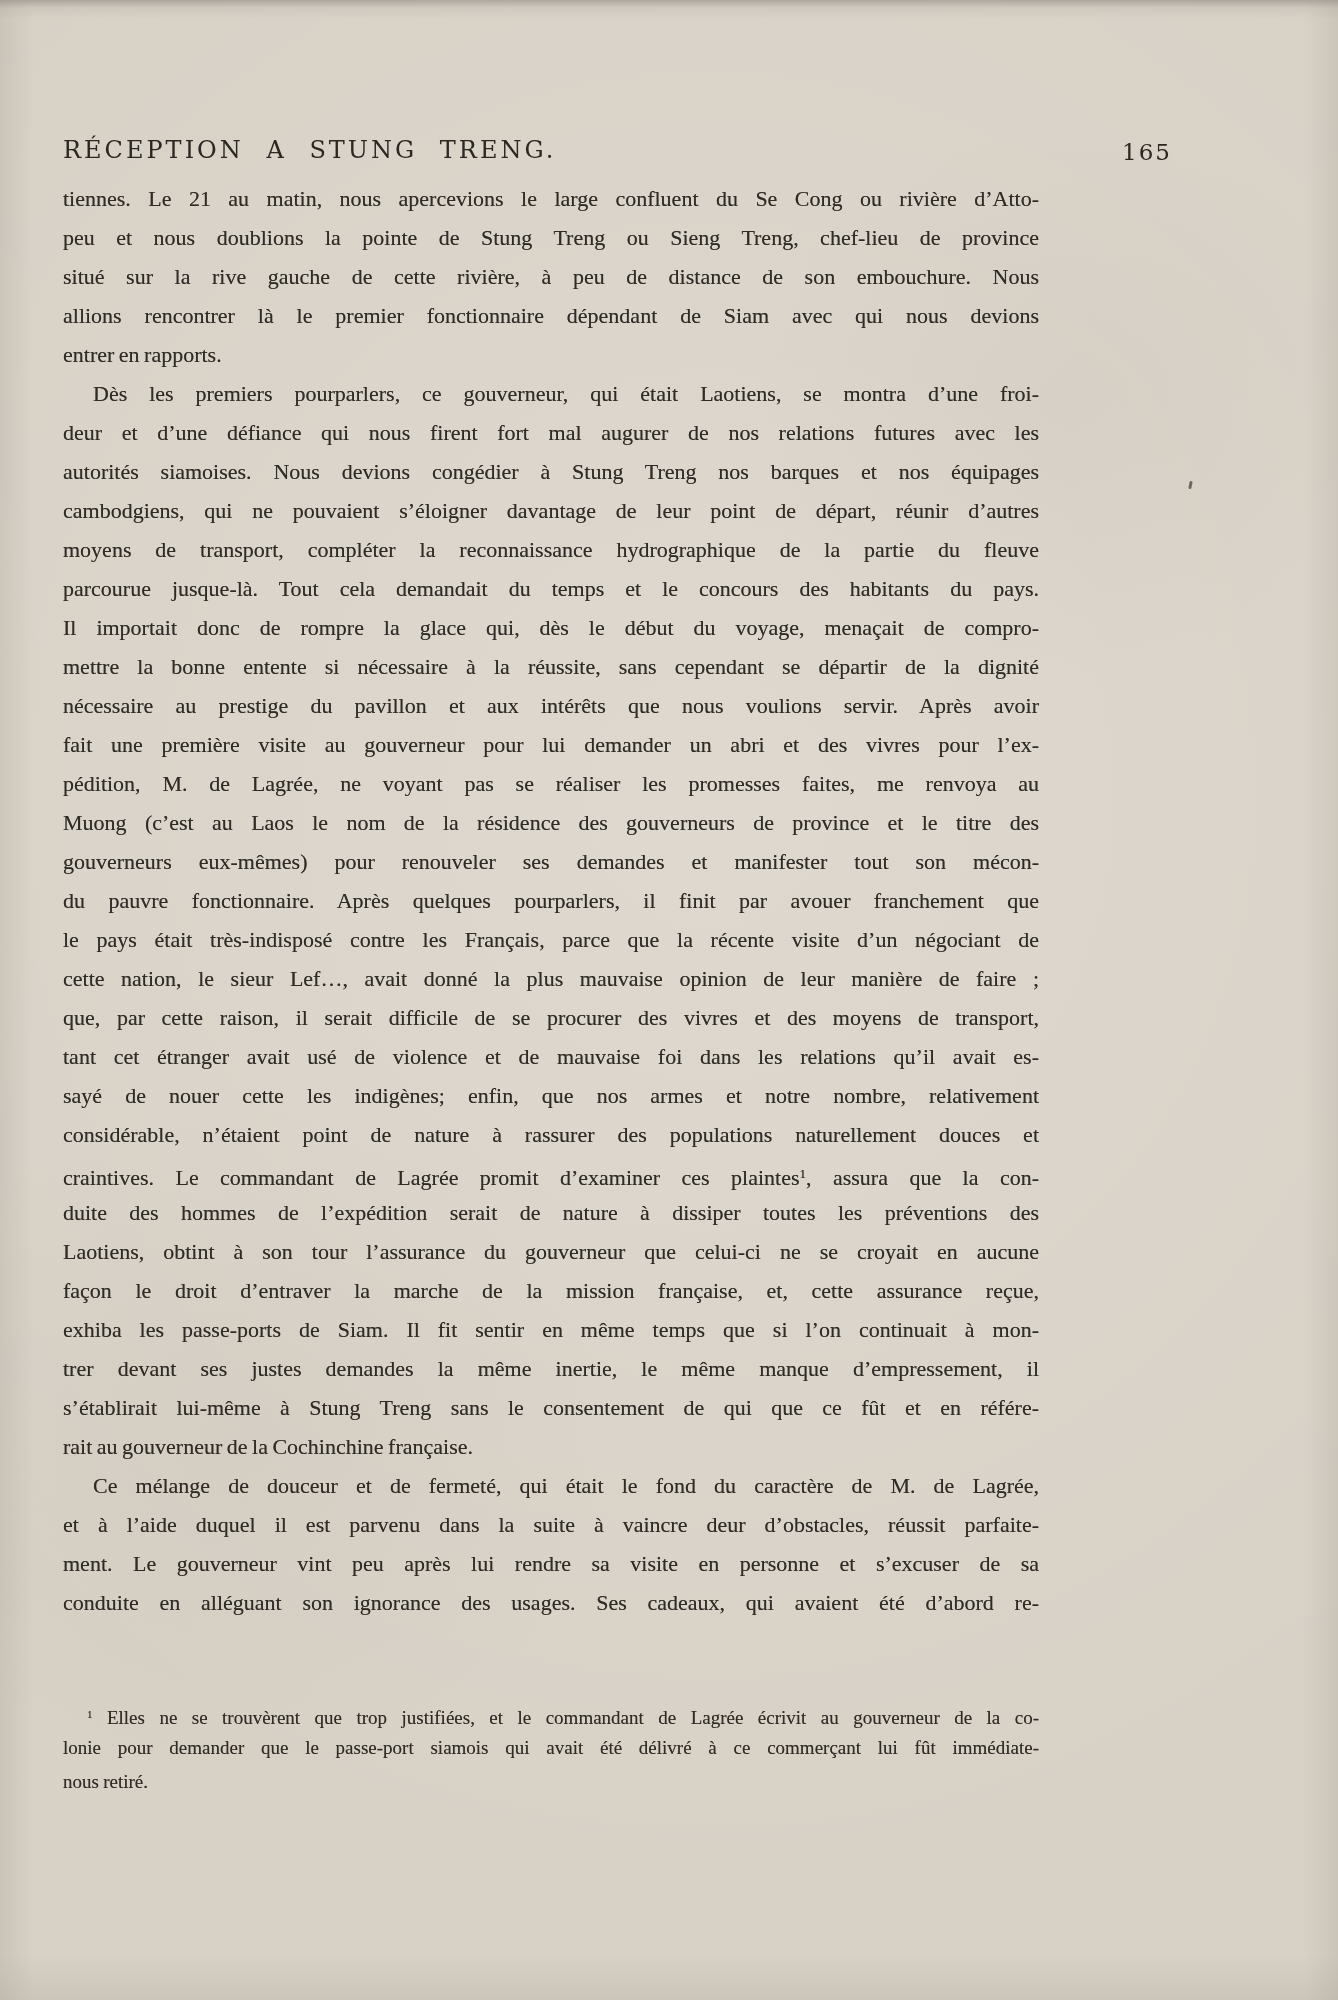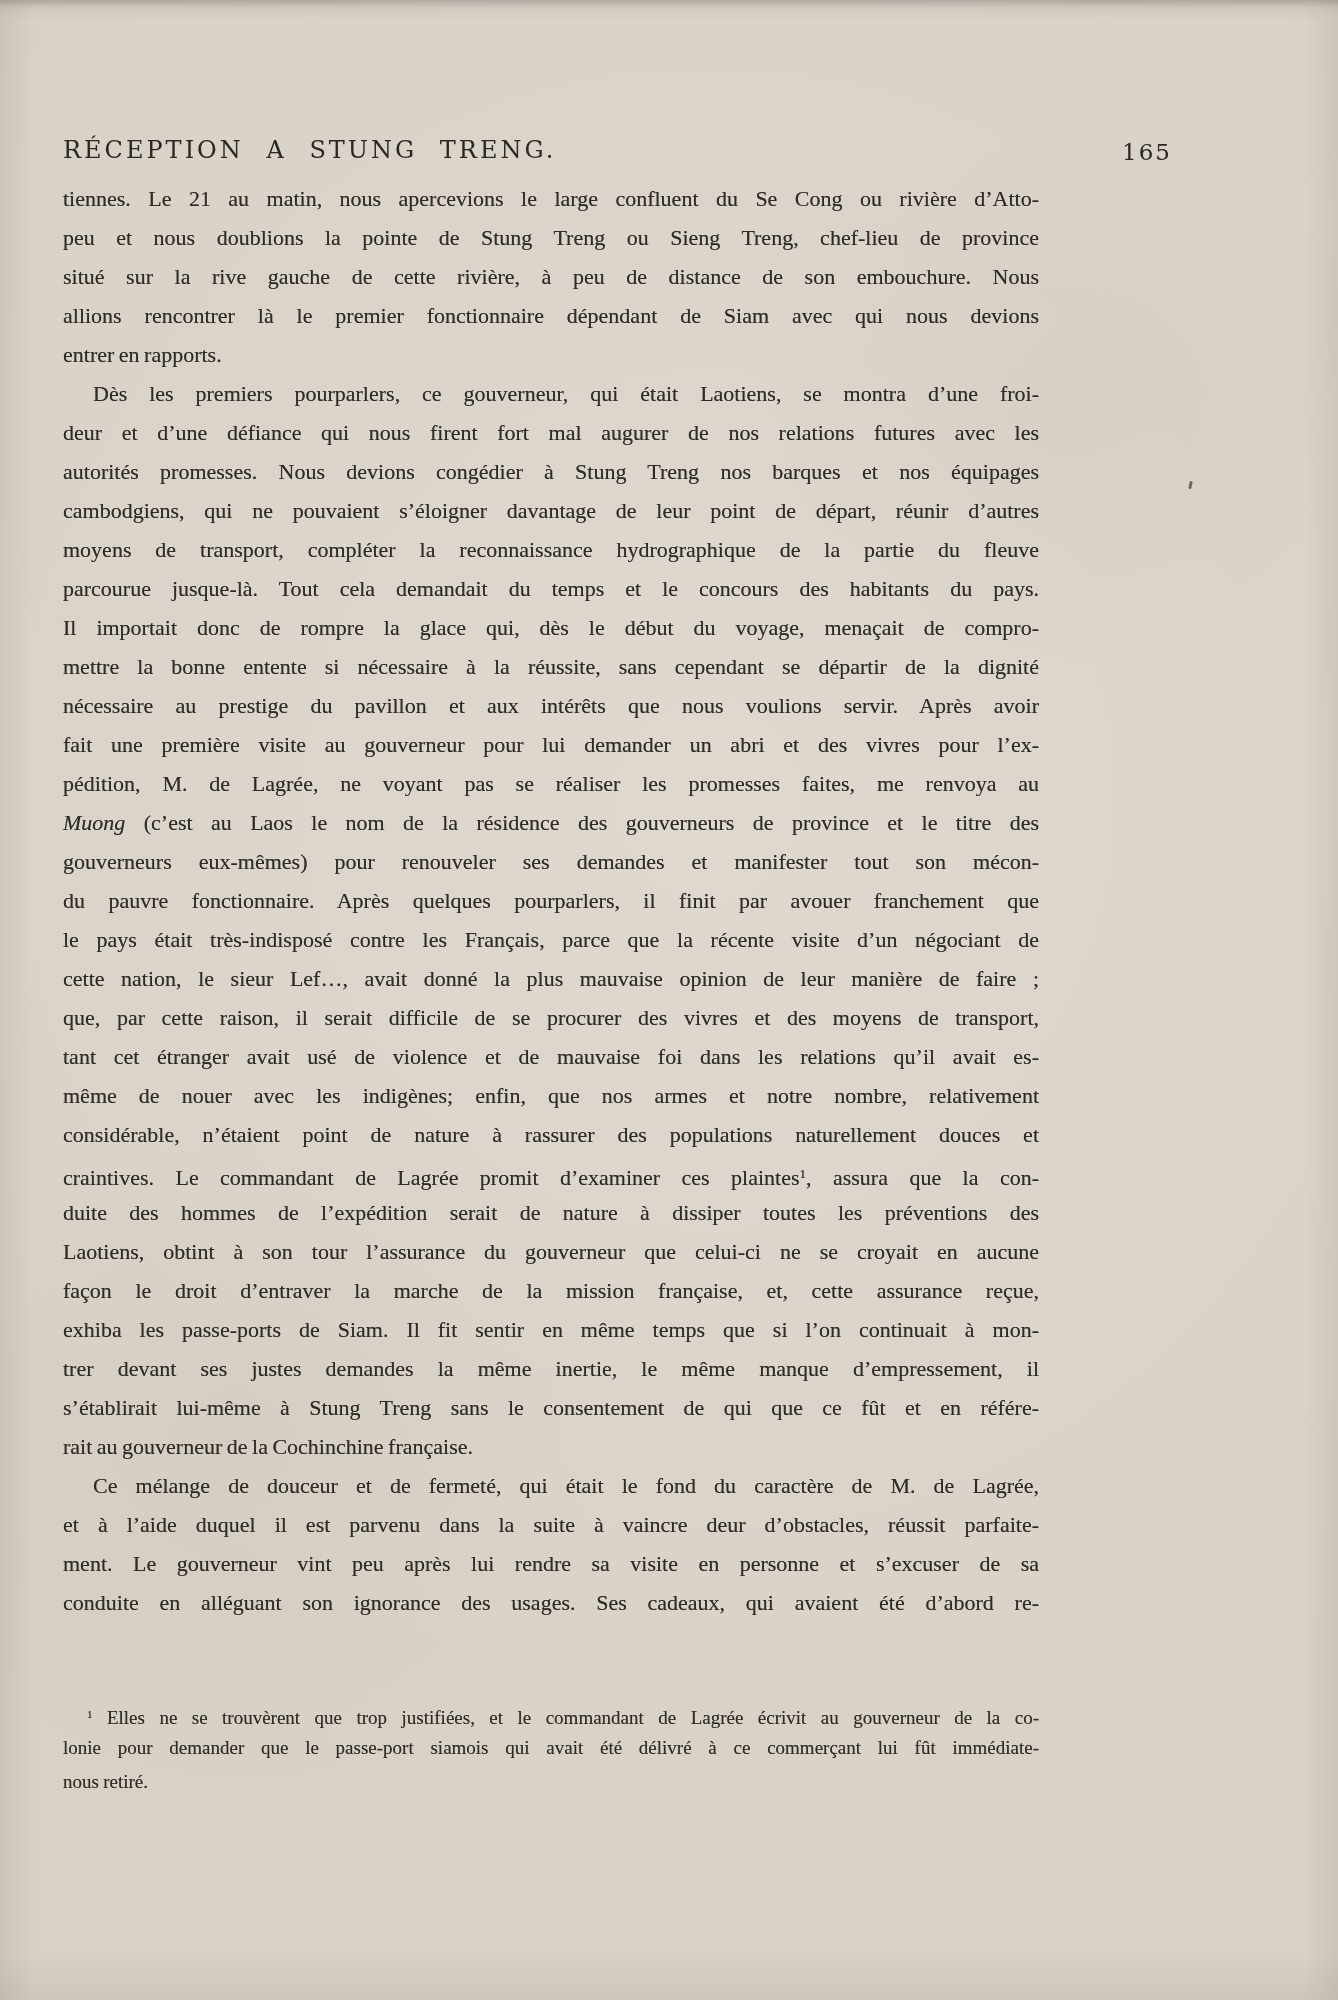--- a/index.html
+++ b/index.html
@@ -37,21 +37,21 @@
     font-size:22px;word-spacing:-1px;
     text-shadow:0 0 0.5px rgba(47,43,38,0.55);
   }
   .line{
     height:39px;line-height:39px;
     text-align:justify;text-align-last:justify;
     white-space:normal;overflow:visible;
   }
   .line.indent{padding-left:30px;}
   .line.last{text-align-last:left;}
-  .it{font-style:italic;margin-top:8px;}
+  .it{margin-top:8px;}
   .sup{font-size:13px;vertical-align:7px;letter-spacing:0;}
   .footnote{
     position:absolute;top:1697px;left:63px;width:976px;
     font-size:19px;word-spacing:-0.5px;
     text-shadow:0 0 0.4px rgba(47,43,38,0.5);
   }
   .footnote .line{height:34px;line-height:34px;}
   .footnote .line.indent{padding-left:24px;}
   .footnote .sup{font-size:11px;vertical-align:6px;}
   .speck{
@@ -66,37 +66,37 @@
   <div class="title">RÉCEPTION A STUNG TRENG.</div>
   <div class="folio">165</div>
   <main class="body-text">
       <div class="line"><span>tiennes. Le 21 au matin, nous apercevions le large confluent du Se Cong ou rivière d’Atto-</span></div>
       <div class="line"><span>peu et nous doublions la pointe de Stung Treng ou Sieng Treng, chef-lieu de province</span></div>
       <div class="line"><span>situé sur la rive gauche de cette rivière, à peu de distance de son embouchure. Nous</span></div>
       <div class="line"><span>allions rencontrer là le premier fonctionnaire dépendant de Siam avec qui nous devions</span></div>
       <div class="line last"><span>entrer en rapports.</span></div>
       <div class="line indent"><span>Dès les premiers pourparlers, ce gouverneur, qui était Laotiens, se montra d’une froi-</span></div>
       <div class="line"><span>deur et d’une défiance qui nous firent fort mal augurer de nos relations futures avec les</span></div>
-      <div class="line"><span>autorités promesses. Nous devions congédier à Stung Treng nos barques et nos équipages</span></div>
+      <div class="line"><span>autorités siamoises. Nous devions congédier à Stung Treng nos barques et nos équipages</span></div>
       <div class="line"><span>cambodgiens, qui ne pouvaient s’éloigner davantage de leur point de départ, réunir d’autres</span></div>
       <div class="line"><span>moyens de transport, compléter la reconnaissance hydrographique de la partie du fleuve</span></div>
       <div class="line"><span>parcourue jusque-là. Tout cela demandait du temps et le concours des habitants du pays.</span></div>
       <div class="line"><span>Il importait donc de rompre la glace qui, dès le début du voyage, menaçait de compro-</span></div>
       <div class="line"><span>mettre la bonne entente si nécessaire à la réussite, sans cependant se départir de la dignité</span></div>
       <div class="line"><span>nécessaire au prestige du pavillon et aux intérêts que nous voulions servir. Après avoir</span></div>
       <div class="line"><span>fait une première visite au gouverneur pour lui demander un abri et des vivres pour l’ex-</span></div>
       <div class="line"><span>pédition, M. de Lagrée, ne voyant pas se réaliser les promesses faites, me renvoya au</span></div>
       <div class="line"><span class="it">Muong</span><span> (c’est au Laos le nom de la résidence des gouverneurs de province et le titre des</span></div>
       <div class="line"><span>gouverneurs eux-mêmes) pour renouveler ses demandes et manifester tout son mécon-</span></div>
       <div class="line"><span>du pauvre fonctionnaire. Après quelques pourparlers, il finit par avouer franchement que</span></div>
       <div class="line"><span>le pays était très-indisposé contre les Français, parce que la récente visite d’un négociant de</span></div>
       <div class="line"><span>cette nation, le sieur Lef…, avait donné la plus mauvaise opinion de leur manière de faire ;</span></div>
       <div class="line"><span>que, par cette raison, il serait difficile de se procurer des vivres et des moyens de transport,</span></div>
       <div class="line"><span>tant cet étranger avait usé de violence et de mauvaise foi dans les relations qu’il avait es-</span></div>
-      <div class="line"><span>même de nouer avec les indigènes; enfin, que nos armes et notre nombre, relativement</span></div>
+      <div class="line"><span>sayé de nouer cette les indigènes; enfin, que nos armes et notre nombre, relativement</span></div>
       <div class="line"><span>considérable, n’étaient point de nature à rassurer des populations naturellement douces et</span></div>
       <div class="line"><span>craintives. Le commandant de Lagrée promit d’examiner ces plaintes</span><span class="sup">1</span><span>, assura que la con-</span></div>
       <div class="line"><span>duite des hommes de l’expédition serait de nature à dissiper toutes les préventions des</span></div>
       <div class="line"><span>Laotiens, obtint à son tour l’assurance du gouverneur que celui-ci ne se croyait en aucune</span></div>
       <div class="line"><span>façon le droit d’entraver la marche de la mission française, et, cette assurance reçue,</span></div>
       <div class="line"><span>exhiba les passe-ports de Siam. Il fit sentir en même temps que si l’on continuait à mon-</span></div>
       <div class="line"><span>trer devant ses justes demandes la même inertie, le même manque d’empressement, il</span></div>
       <div class="line"><span>s’établirait lui-même à Stung Treng sans le consentement de qui que ce fût et en référe-</span></div>
       <div class="line last"><span>rait au gouverneur de la Cochinchine française.</span></div>
       <div class="line indent"><span>Ce mélange de douceur et de fermeté, qui était le fond du caractère de M. de Lagrée,</span></div>

